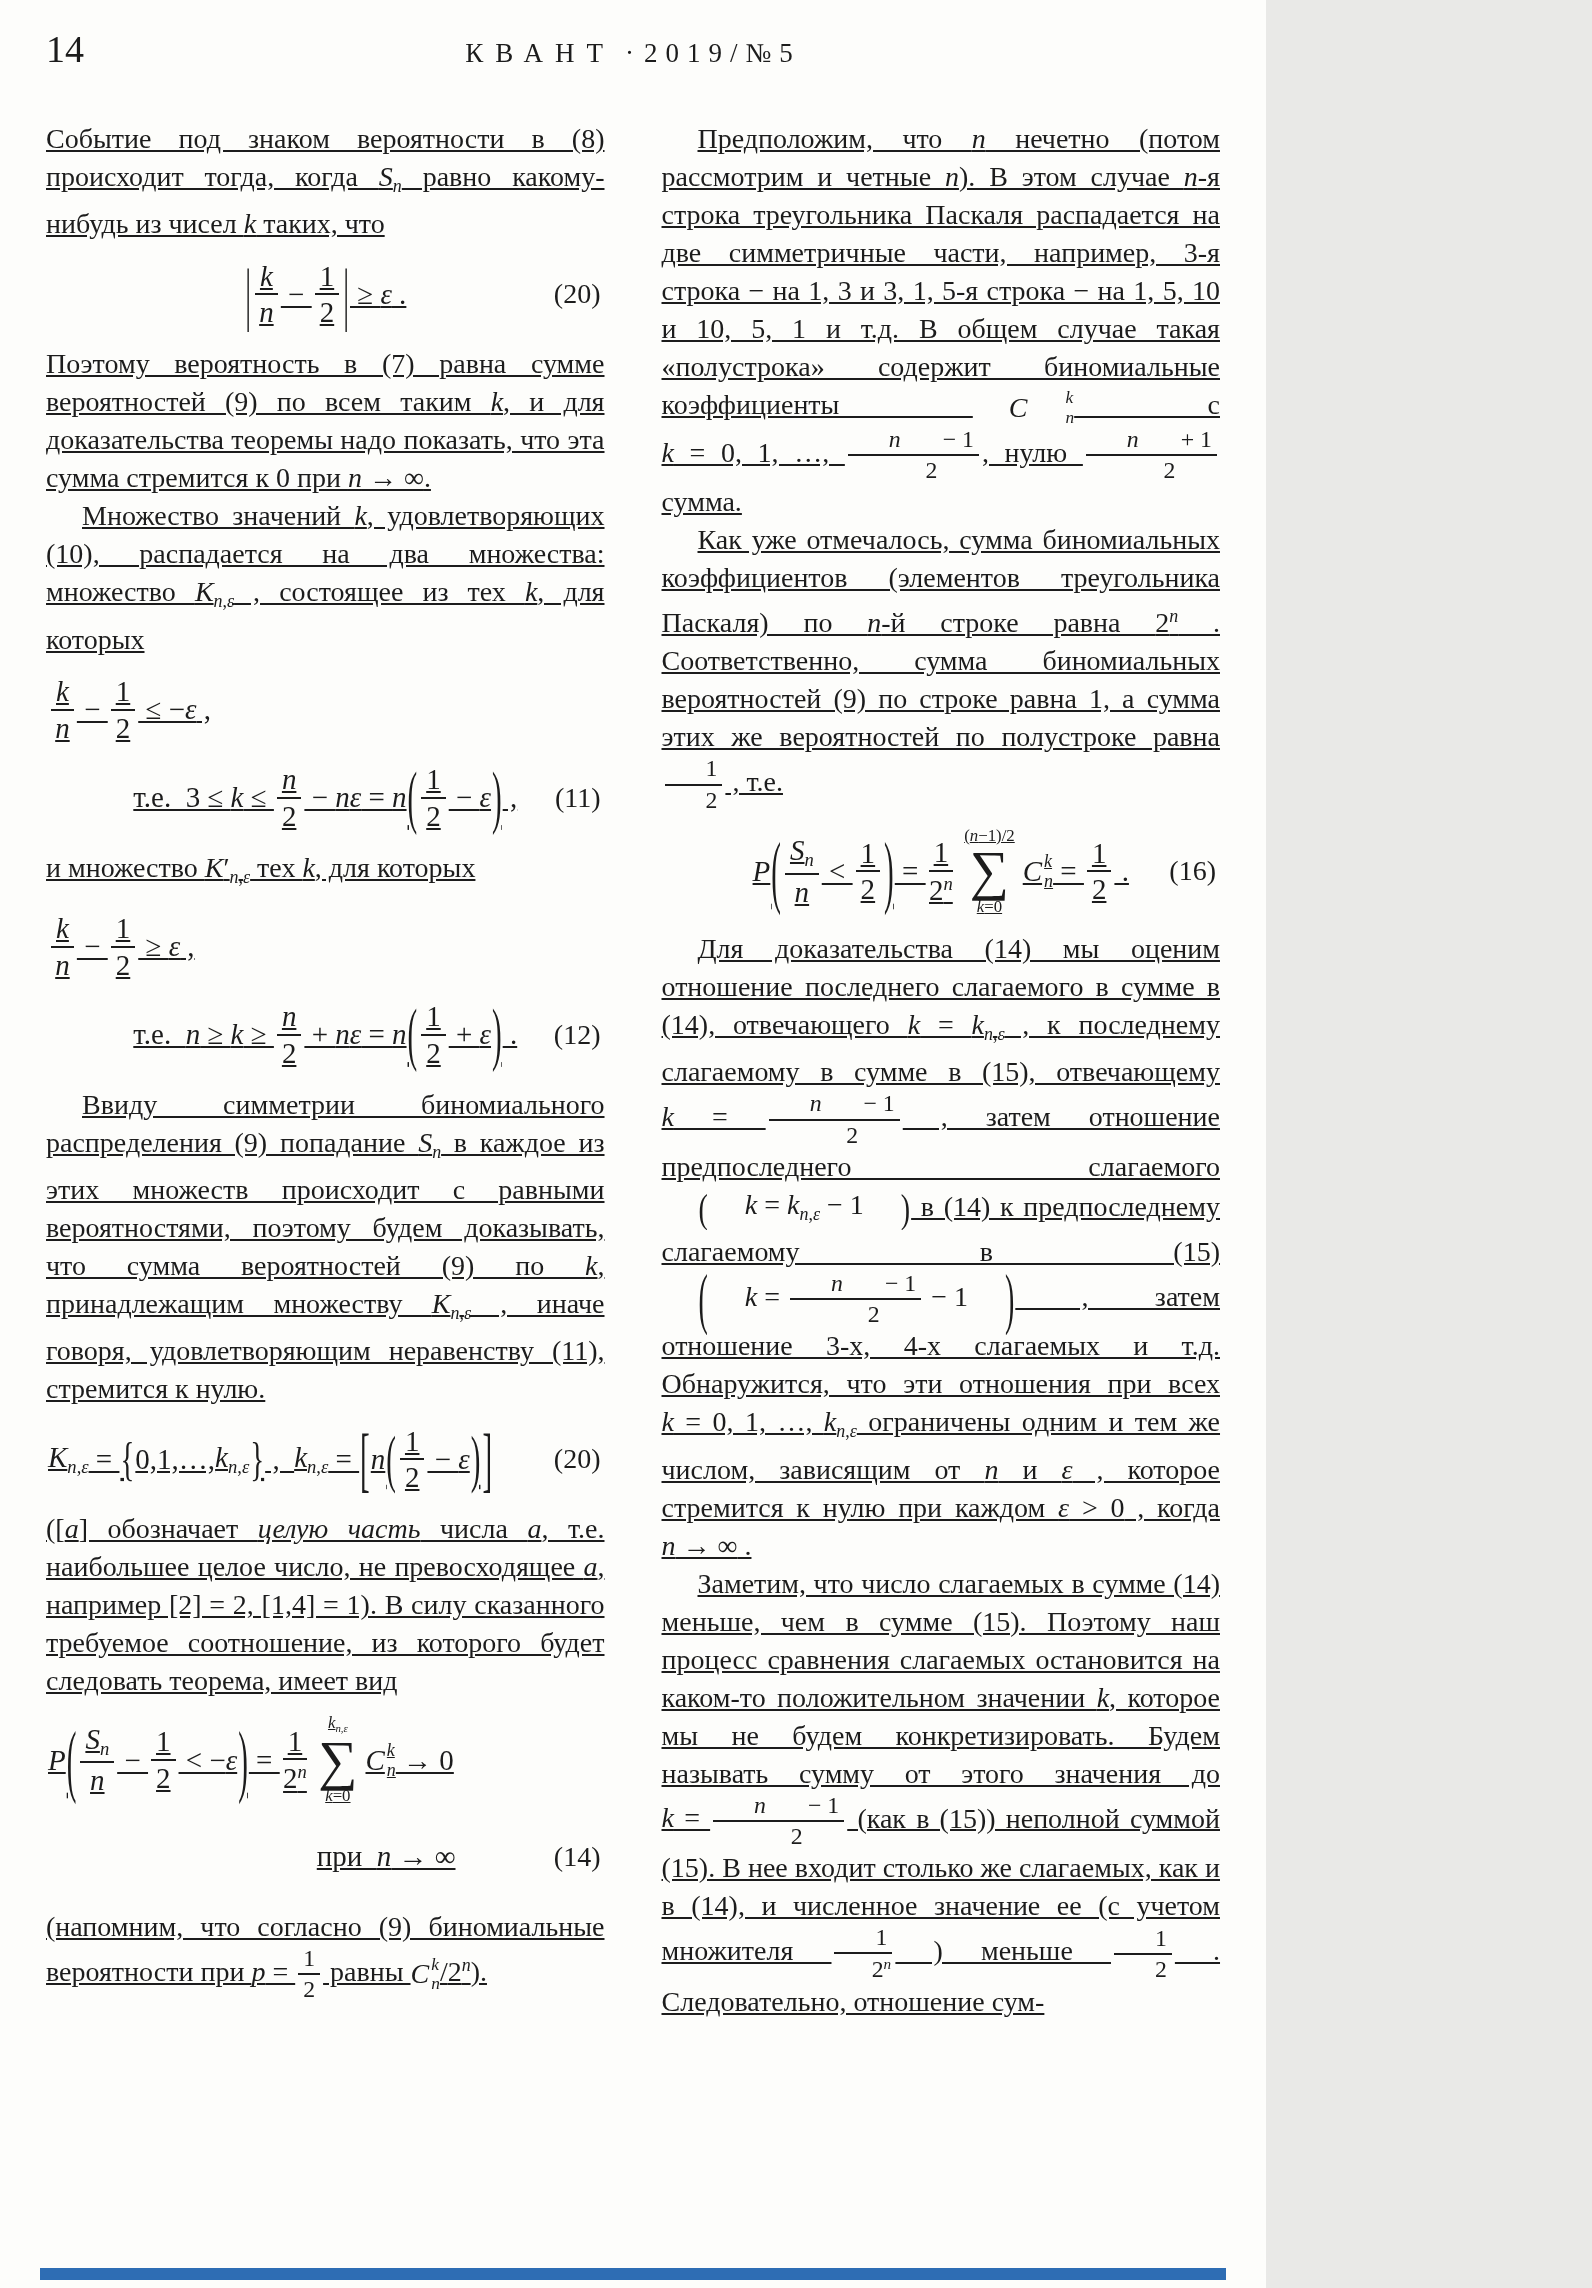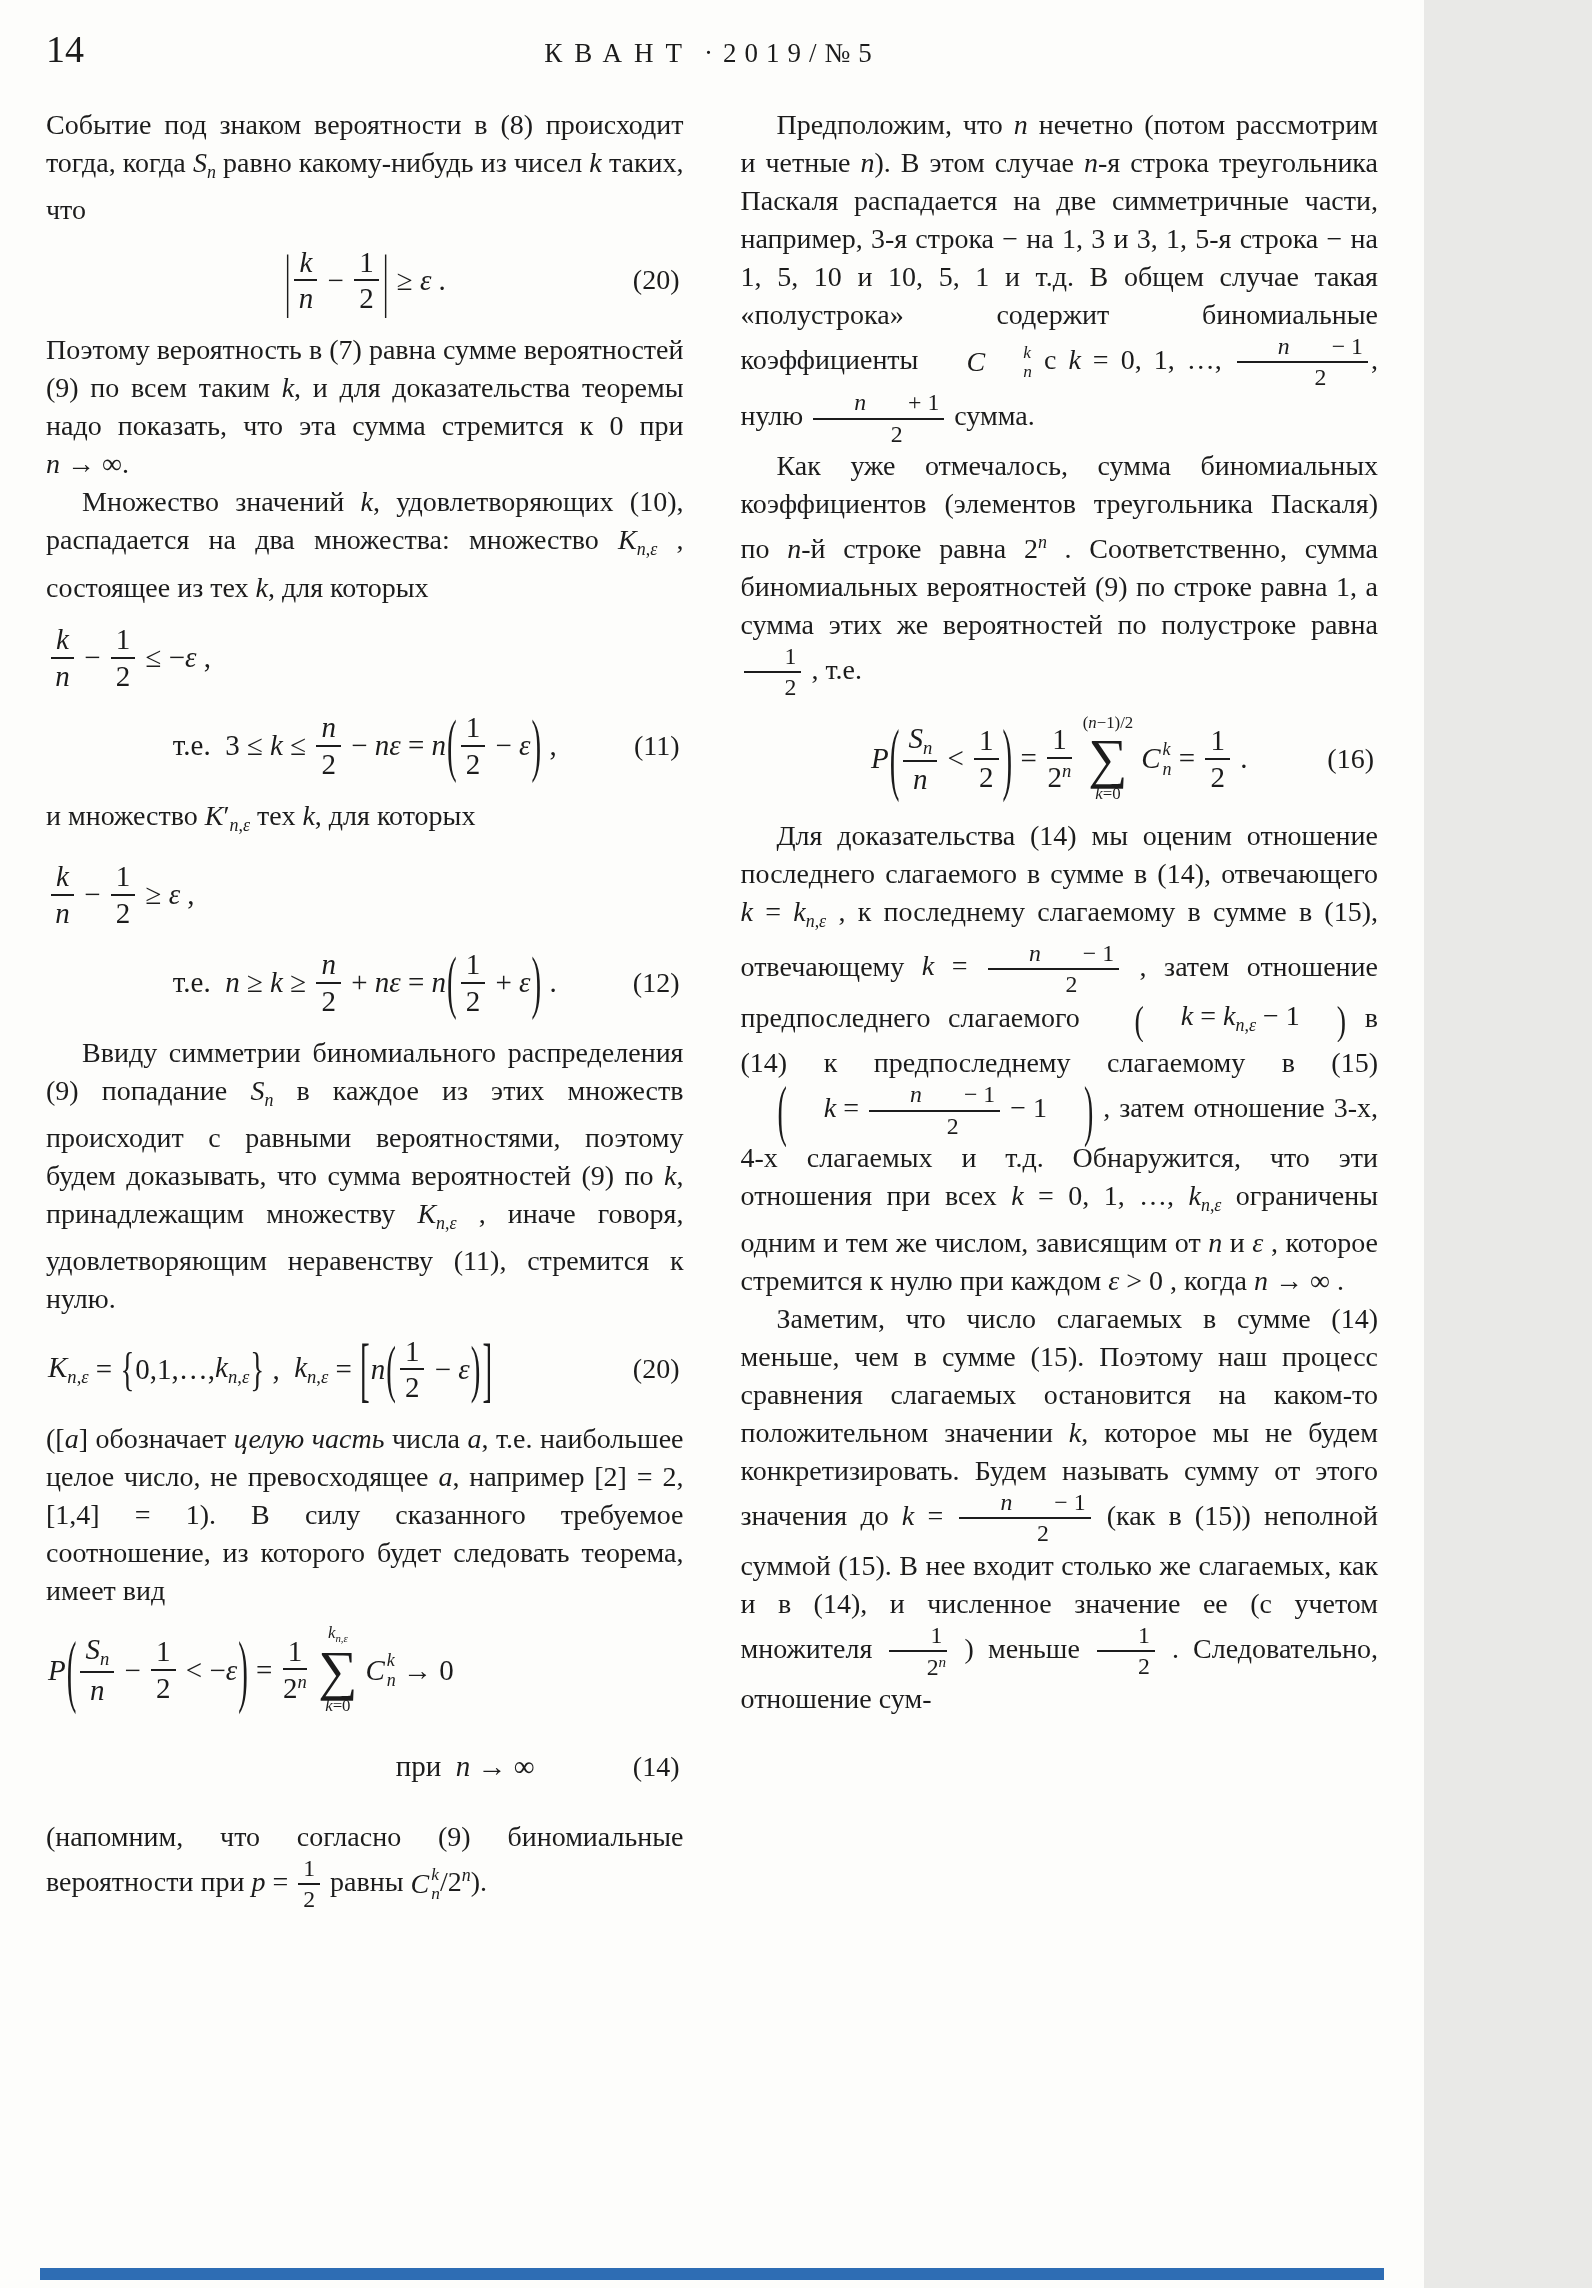--- a/index.html
+++ b/index.html
@@ -1,32 +1,32 @@
 <!DOCTYPE html>
 <html><head>
 <meta charset="utf-8">
 <style>
   * { box-sizing: border-box; }
   html, body { margin: 0; padding: 0; }
   body { width: 1592px; height: 2289px; background: #e9e9e7; }
   .page {
-    width: 1424px; height: 2289px; position: relative; overflow: hidden;
+    width: 1266px; height: 2289px; position: relative; overflow: hidden;
     background: #fdfdfb; color: #1c1c1c;
     font-family: "Liberation Serif", serif;
     padding: 30px 46px 0;
   }
   
   .page-header { position: relative; height: 62px; }
   .page-number { font-size: 38px; line-height: 1; }
   .journal-title { position: absolute; left: 0; right: 0; top: 8px; text-align: center; font-size: 27px; }
   .journal-name { font-weight: normal; letter-spacing: 12px; }
   .journal-sep { margin: 0 10px; }
   .journal-issue { letter-spacing: 8px; }
   
-  .content { display: flex; gap: 57px; margin-top: 14px; }
+  .content { display: flex; gap: 57px; margin-top: 28px; text-decoration: underline; }
   .col { width: 725px; }
   
   p.para { margin: 0; font-size: 28px; line-height: 38px; text-align: justify; }
   p.para.ind { text-indent: 36px; }
   .run-i { font-style: italic; }
   .imath { white-space: nowrap; }
   
   .m-i  { font-style: italic; white-space: pre; }
   .m-rm { white-space: pre; }
   .m-frac { display: inline-flex; flex-direction: column; align-items: center; vertical-align: middle; margin: 0 3px; line-height: 1.06; }

